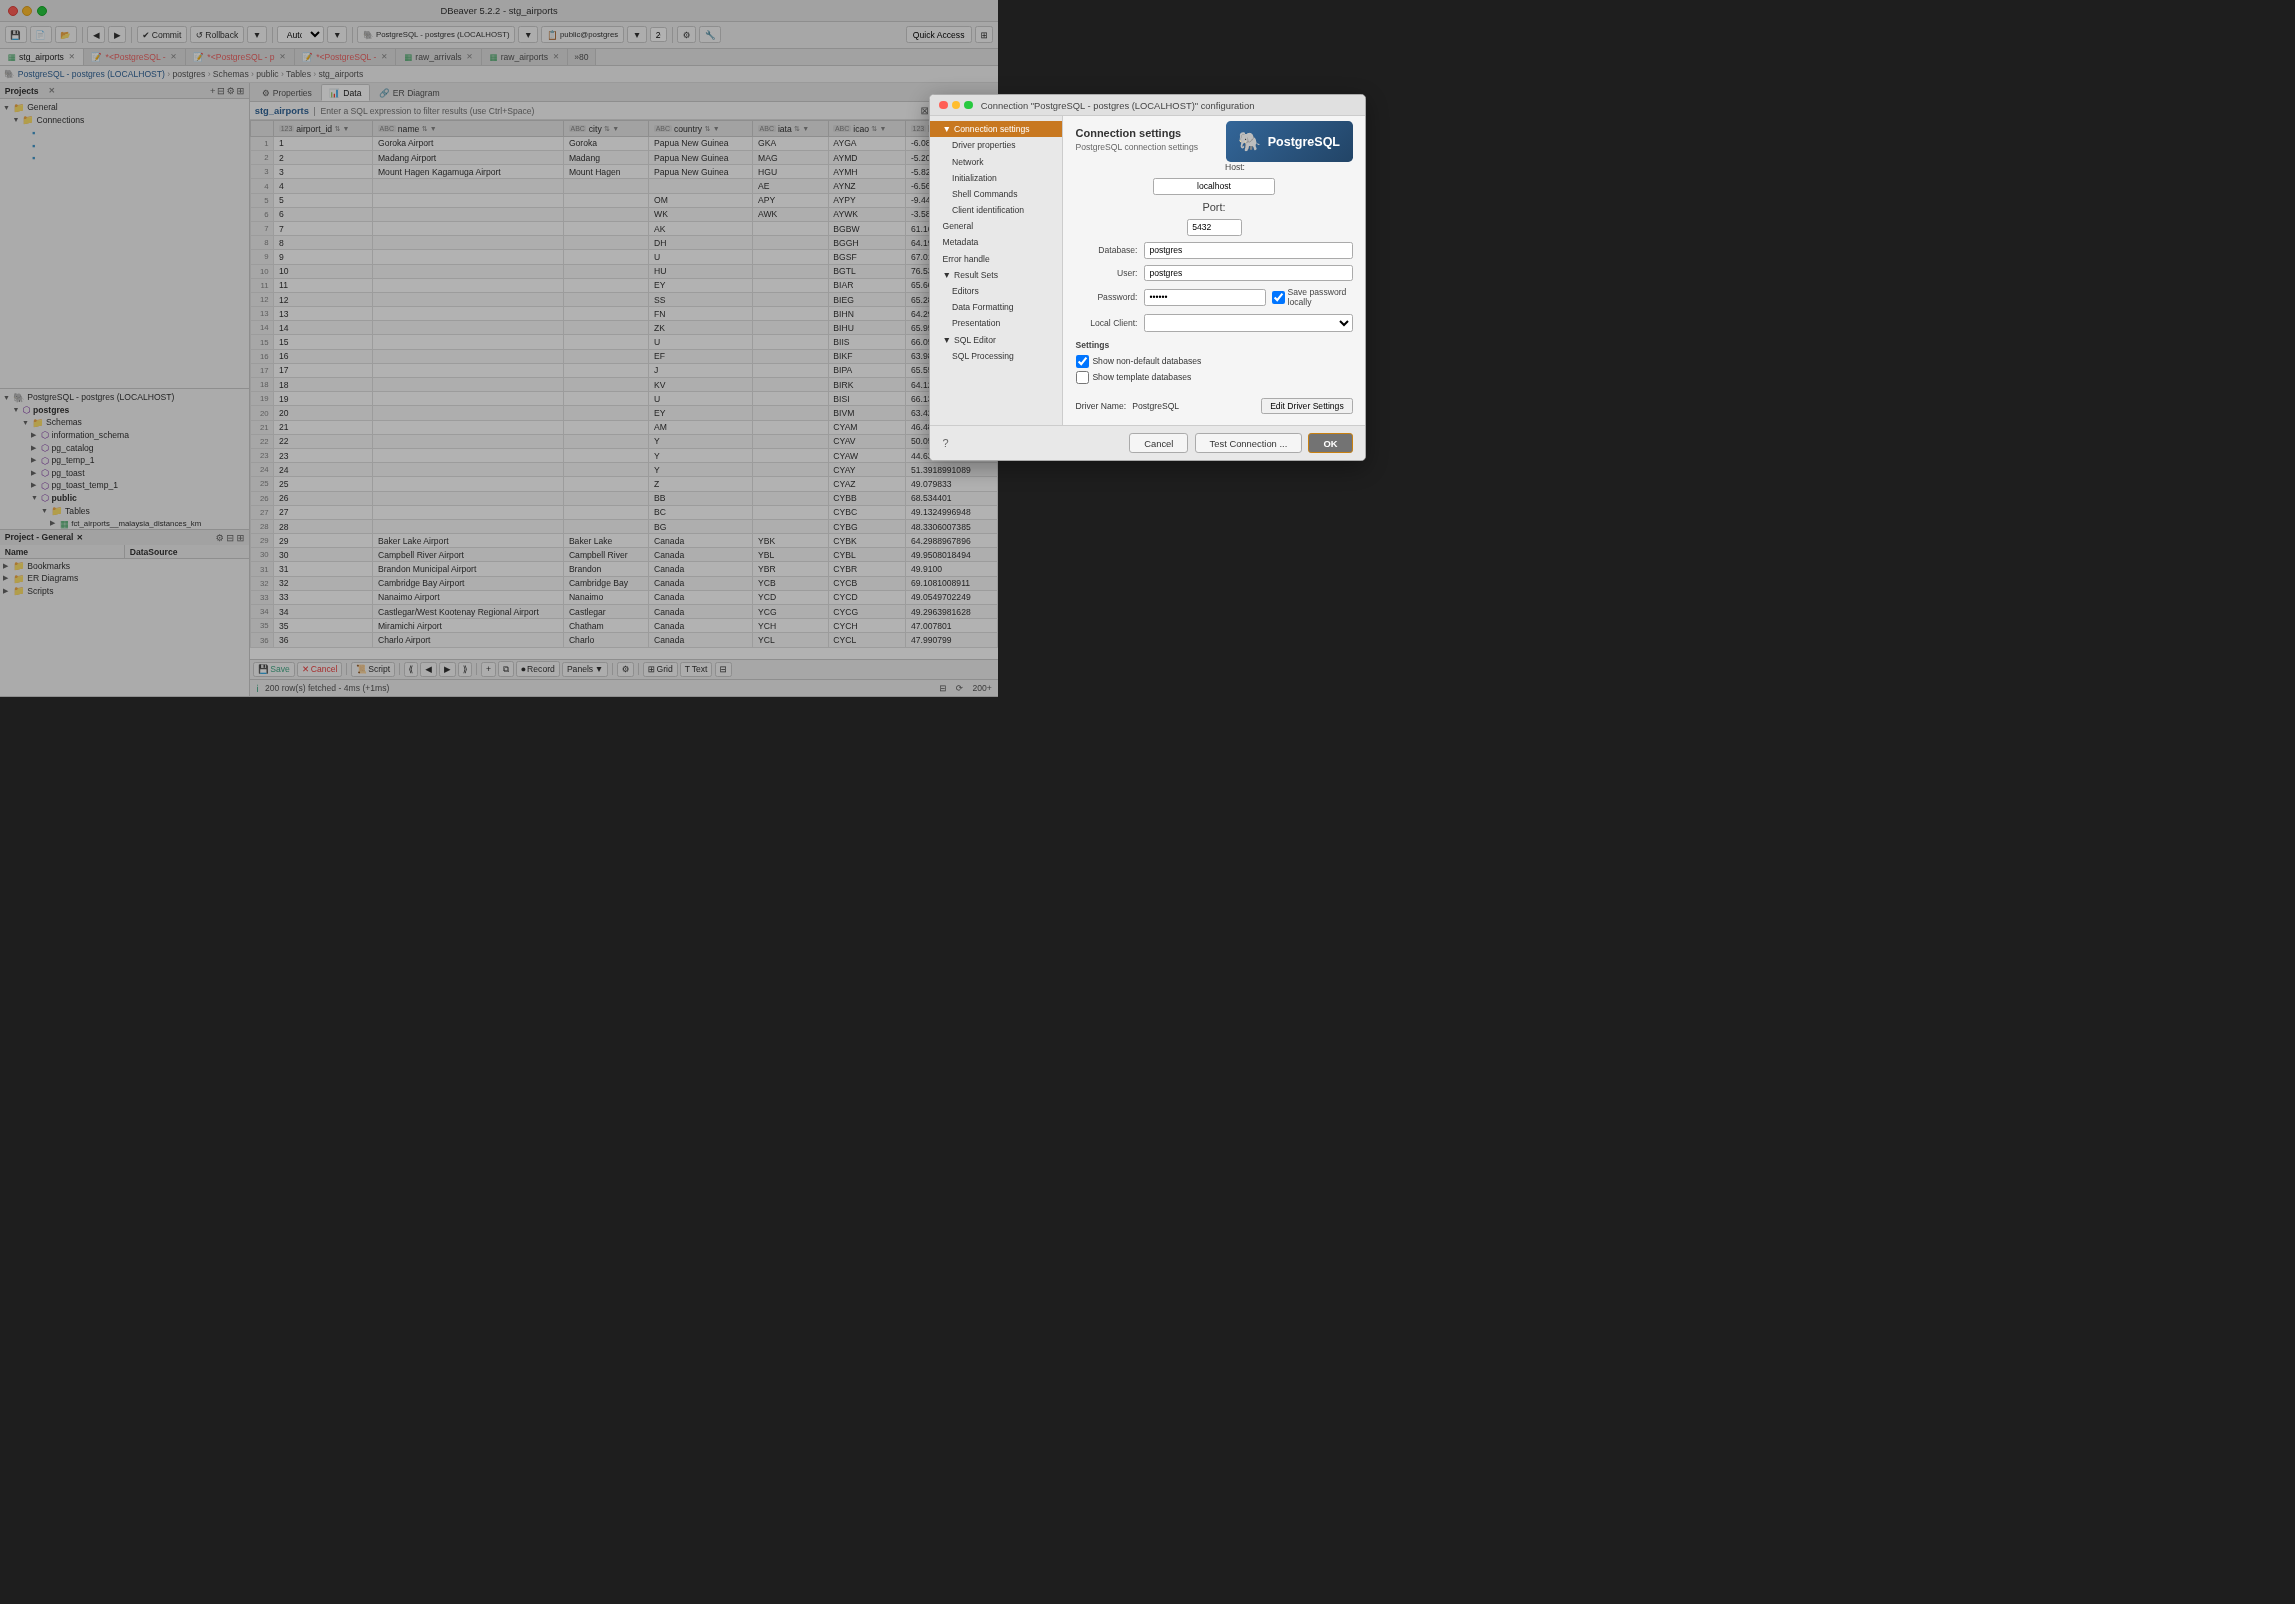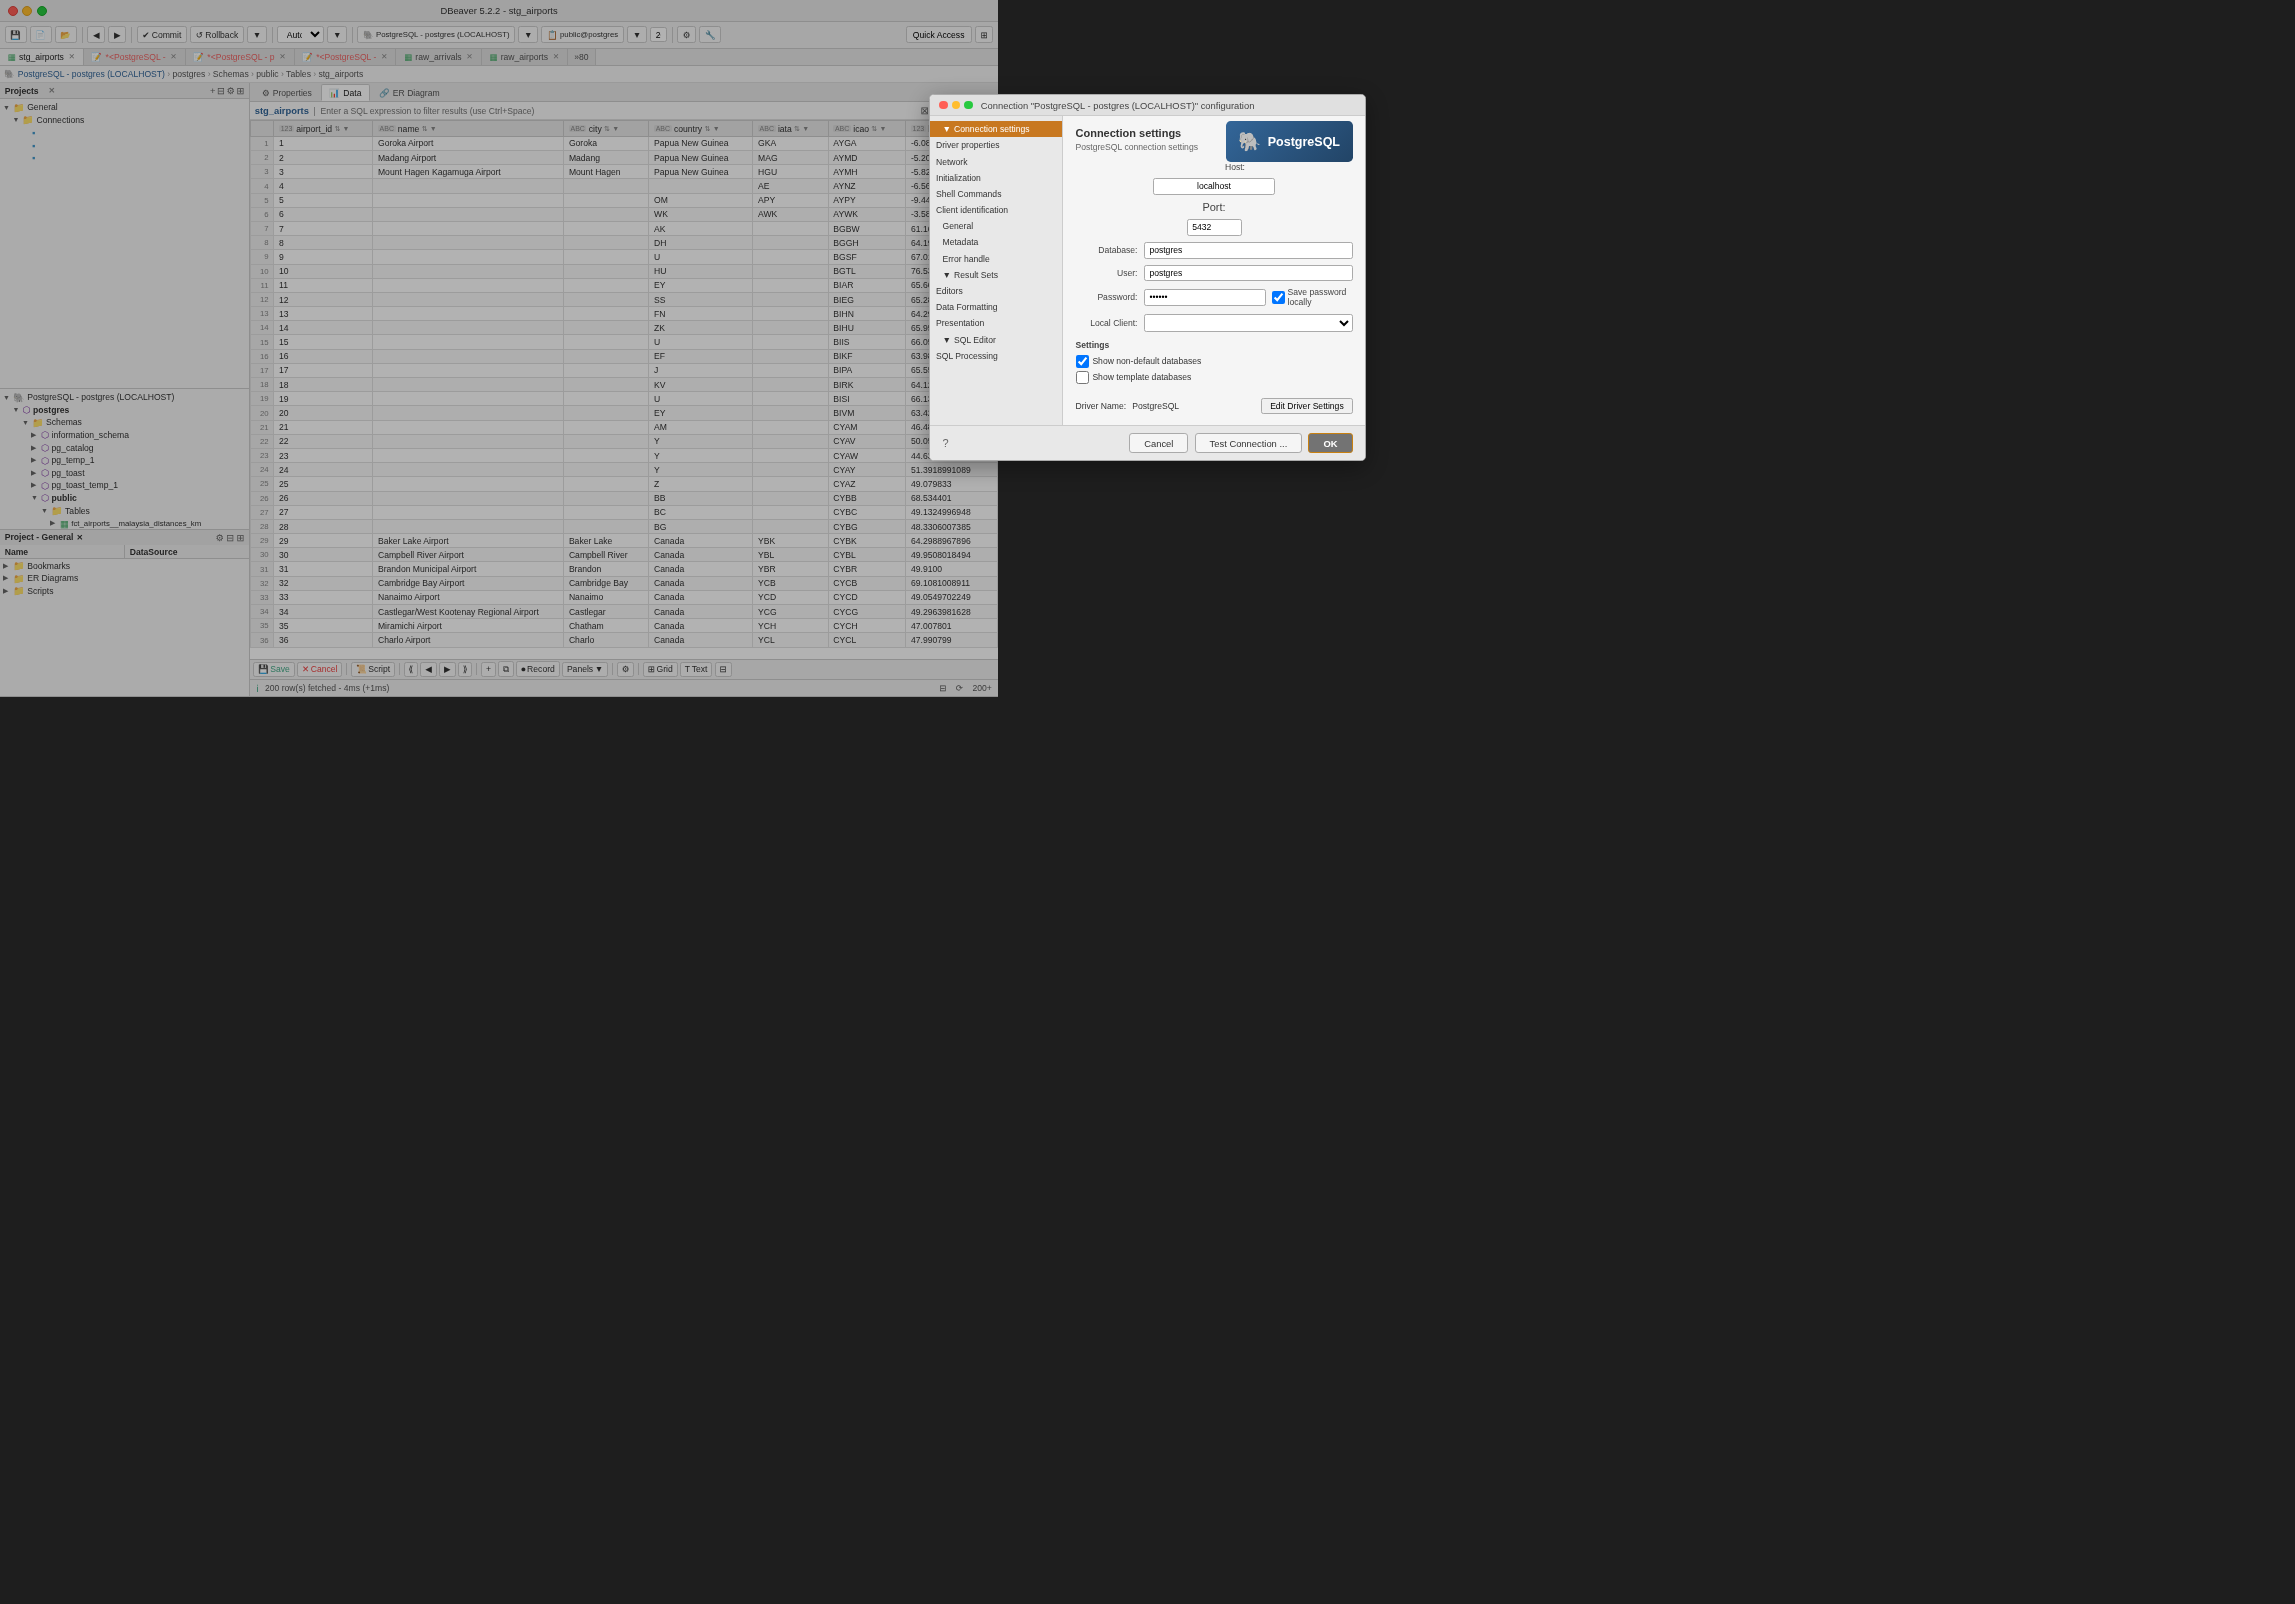--- a/index.html
+++ b/index.html
@@ -402,21 +402,21 @@
       cursor: pointer;
       color: #333;
       display: flex;
       align-items: center;
       gap: 3.1px;
     }
     .modal-tree-item.active {
       background: #c87820;
       color: white;
     }
-    .modal-tree-item.sub { padding-left: 6px; }
+    .modal-tree-item.sub { padding-left: 22px; }
     .modal-right-panel {
       flex: 1;
       padding: 11px 12.5px;
     }
     .modal-section-title {
       font-size: 11px;
       font-weight: bold;
       color: #333;
       margin-bottom: 3.1px;
     }

